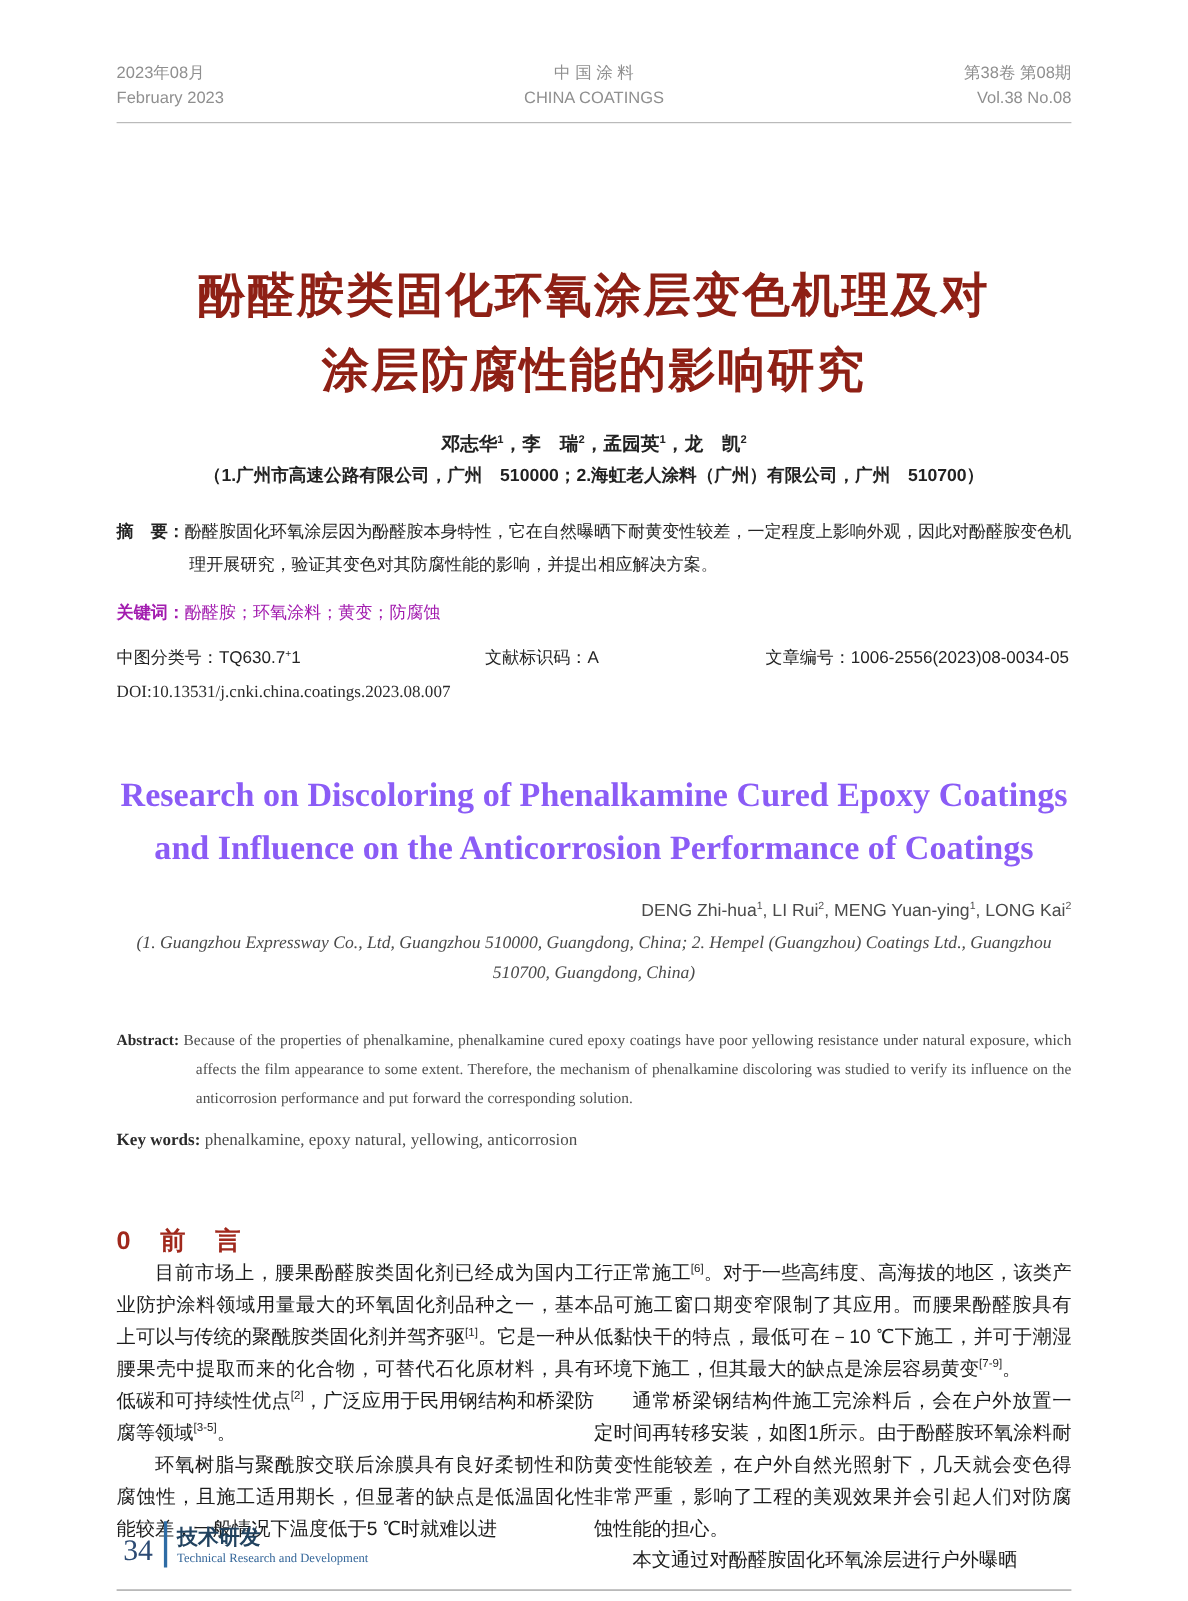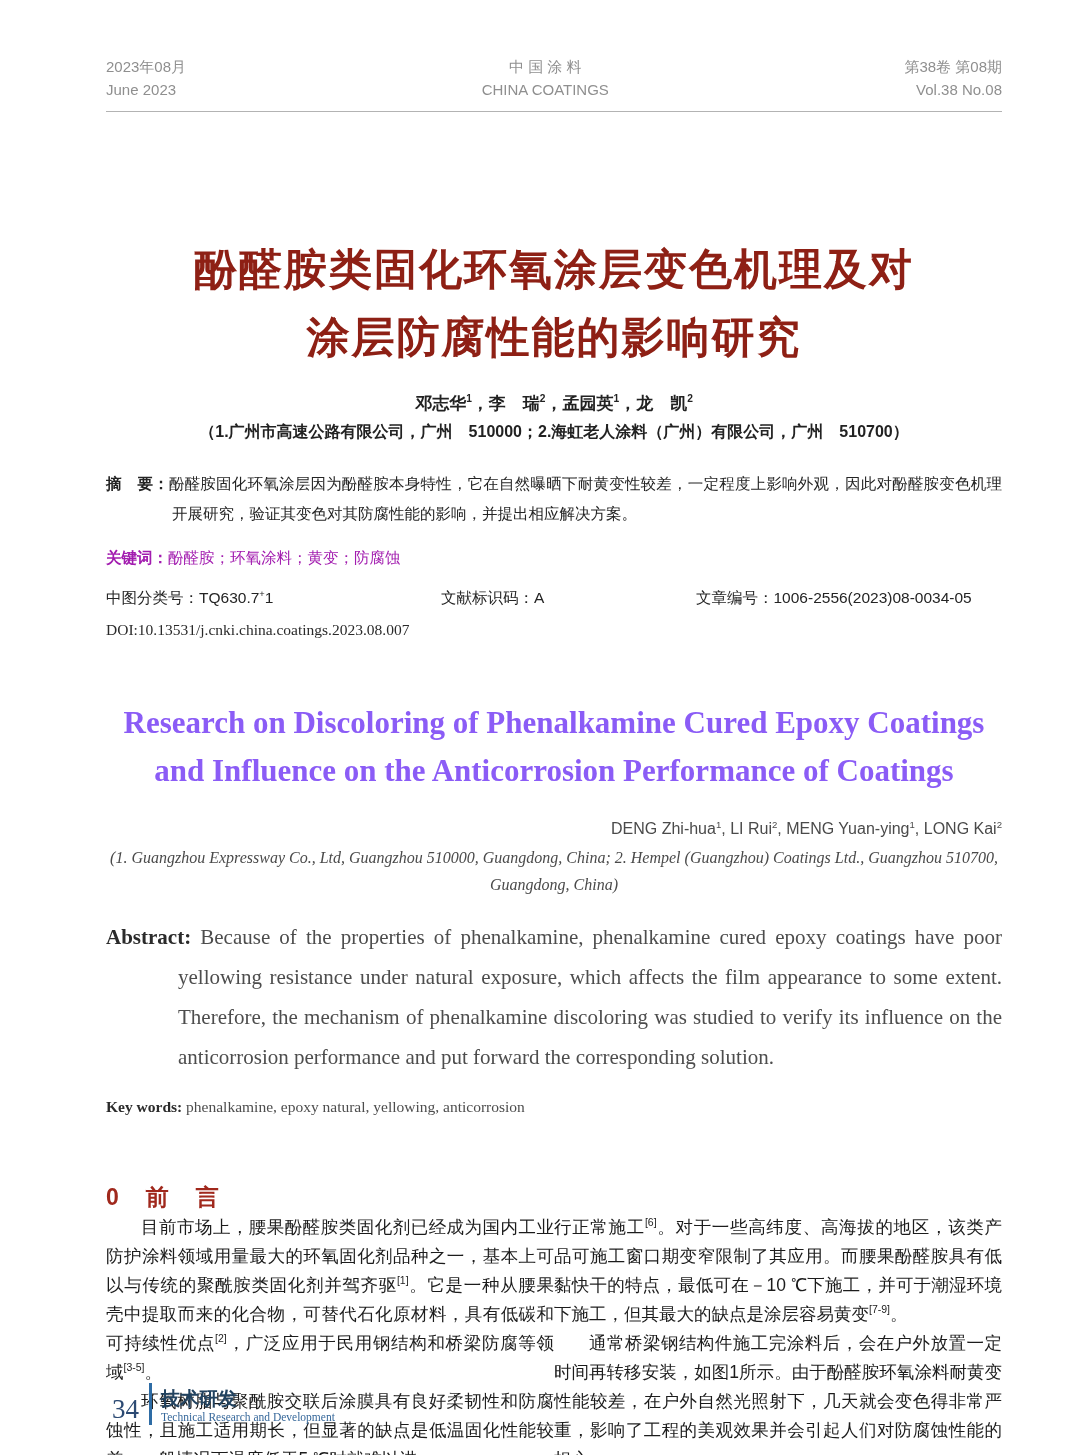--- a/index.html
+++ b/index.html
@@ -4,21 +4,21 @@
 <style>
   html,body{margin:0;padding:0;background:#ffffff;}
   .page{
     position:relative;
     width:1080px;height:1455px;
     background:#ffffff;
     font-family:"Liberation Sans",sans-serif;
     color:#1f1f1f;
     overflow:hidden;
     box-sizing:border-box;
-    padding:55px 78px 0 106px;
+    padding:55px 106px 0 106px;
   }
   
   .jheader{
     display:flex;justify-content:space-between;align-items:flex-end;
     color:#8f8f8f;font-size:15px;line-height:1.55;
     border-bottom:1px solid #b3b3b3;padding-bottom:9px;
   }
   .jh-left{text-align:left;}
   .jh-center{text-align:center;}
   .jh-right{text-align:right;}
@@ -72,23 +72,23 @@
   .authors-en{
     margin-top:24px;text-align:right;
     font-size:16px;color:#4a4a4a;
   }
   .affil-en{
     margin-top:6px;text-align:center;
     font-family:"Liberation Serif",serif;
     font-style:italic;font-size:16px;color:#4a4a4a;line-height:1.7;
   }
   .abs-en{
-    margin-top:20px;
-    font-family:"Liberation Serif",serif;
-    font-size:21px;line-height:1.9;color:#4d4d4d;
+    margin-top:36px;
+    font-family:"Liberation Serif",serif;
+    font-size:14px;line-height:1.9;color:#4d4d4d;
     text-align:justify;
     padding-left:72px;text-indent:-72px;
   }
   .abs-en .lbl{font-weight:700;color:#2b2b2b;}
   .kw-en{
     margin-top:4px;
     font-family:"Liberation Serif",serif;
     font-size:15.5px;color:#4d4d4d;
   }
   .kw-en .lbl{font-weight:700;color:#2b2b2b;font-family:"Liberation Serif",serif;}
@@ -129,21 +129,21 @@
   }
 </style>
 </head>
 <body>
 
 <div class="page">
 
   <div class="jheader">
     <div class="jh-left">
       <div>2023年08月</div>
-      <div>June 2023</div>
+      <div>February 2023</div>
     </div>
     <div class="jh-center">
       <div>中 国 涂 料</div>
       <div>CHINA COATINGS</div>
     </div>
     <div class="jh-right">
       <div>第38卷 第08期</div>
       <div>Vol.38 No.08</div>
     </div>
   </div>

